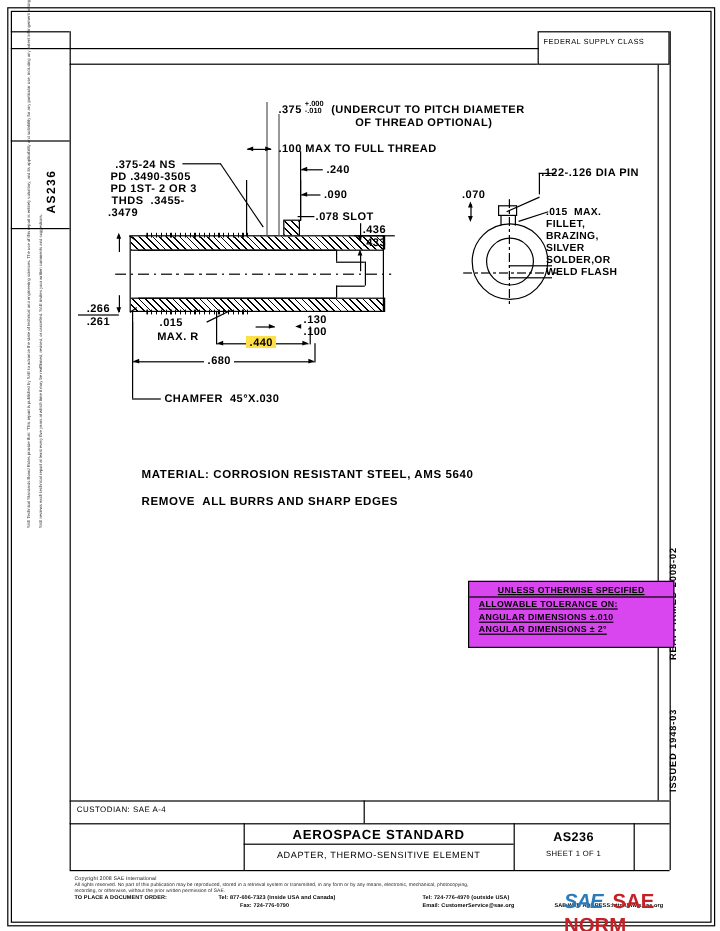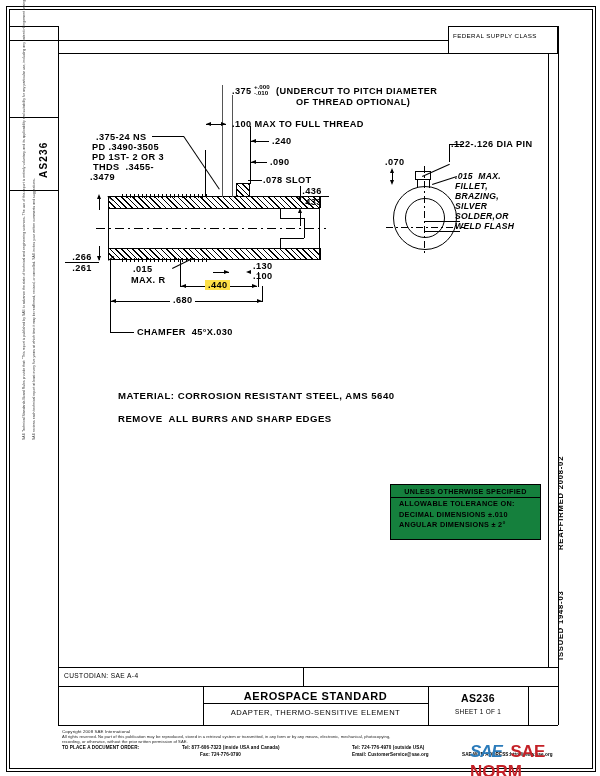--- a/index.html
+++ b/index.html
@@ -5,35 +5,35 @@
   html,body{margin:0;padding:0;background:#fff;}
   body{width:600px;height:776px;font-family:"Liberation Sans",sans-serif;color:#000;overflow:hidden;}
   #sheet{position:relative;width:600px;height:776px;background:#fff;}
 
   .ln{position:absolute;background:#000;}
   .h{height:1px;}
   .v{width:1px;}
 
   .txt{position:absolute;white-space:pre;font-family:"Liberation Sans",sans-serif;}
   .dim{font-size:9.2px;letter-spacing:.4px;font-weight:600;}
-  .dim2{font-size:8.6px;letter-spacing:.3px;font-weight:600;font-style:italic;}
+  .dim2{font-size:8.6px;letter-spacing:.3px;font-weight:600;}
   .note{font-size:9.6px;letter-spacing:.5px;font-weight:600;text-align:center;}
 
   .rot90{transform-origin:0 0;transform:rotate(-90deg);}
 
   
   .frame-outer{position:absolute;left:6px;top:6px;width:588px;height:764px;border:1px solid #000;}
   .frame-in{position:absolute;left:9px;top:9px;width:582px;height:758px;border:1px solid #000;}
 
   .cell{position:absolute;border:1px solid #000;box-sizing:border-box;}
 
   .tbl-title{font-size:11px;font-weight:bold;letter-spacing:.6px;text-align:center;}
   .tbl-sub{font-size:7.6px;letter-spacing:.5px;text-align:center;}
 
-  .tolbox{position:absolute;left:390px;top:484px;width:151px;height:56px;border:1.4px solid #000;box-sizing:border-box;background:#15803d;}
+  .tolbox{position:absolute;left:390px;top:484px;width:172px;height:56px;border:1.4px solid #000;box-sizing:border-box;background:#d946ef;text-decoration:underline;}
   .tolhdr{font-size:7.2px;font-weight:bold;letter-spacing:.3px;text-align:center;padding-top:2px;}
   .tolhr{position:absolute;left:0;top:12px;width:100%;height:1px;background:#000;}
   .tolrow{font-size:7.3px;font-weight:bold;letter-spacing:.3px;padding-left:8px;line-height:10.5px;}
 
   .hatch{position:absolute;
     background-image:repeating-linear-gradient(45deg,#000 0 1px,transparent 1px 4px);}
   .solid{position:absolute;background:#fff;border:1.2px solid #000;box-sizing:border-box;}
 
   .arrow-l,.arrow-r{position:absolute;width:0;height:0;border-top:2.6px solid transparent;border-bottom:2.6px solid transparent;}
   .arrow-l{border-right:5px solid #000;}
@@ -232,21 +232,21 @@
   <div class="txt dim2" style="left:455px;top:221px;">WELD FLASH</div>
 
   <div class="txt note" style="left:118px;top:390px;">MATERIAL: CORROSION RESISTANT STEEL, AMS 5640</div>
   <div class="txt note" style="left:118px;top:413px;">REMOVE  ALL BURRS AND SHARP EDGES</div>
 
   <div class="tolbox">
     <div class="tolhdr">UNLESS OTHERWISE SPECIFIED</div>
     <div class="tolhr"></div>
     <div style="padding-top:3px;">
       <div class="tolrow">ALLOWABLE  TOLERANCE  ON:</div>
-      <div class="tolrow">DECIMAL  DIMENSIONS  ±.010</div>
+      <div class="tolrow">ANGULAR  DIMENSIONS  ±.010</div>
       <div class="tolrow">ANGULAR DIMENSIONS  ± 2°</div>
     </div>
   </div>
 
   <div class="ln h" style="left:58px;top:667px;width:500px;"></div>
   <div class="ln h" style="left:58px;top:686px;width:500px;"></div>
   <div class="ln h" style="left:58px;top:725px;width:500px;"></div>
   <div class="ln v" style="left:58px;top:667px;height:58px;"></div>
   <div class="ln v" style="left:558px;top:667px;height:58px;"></div>
   <div class="ln v" style="left:303px;top:667px;height:19px;"></div>

